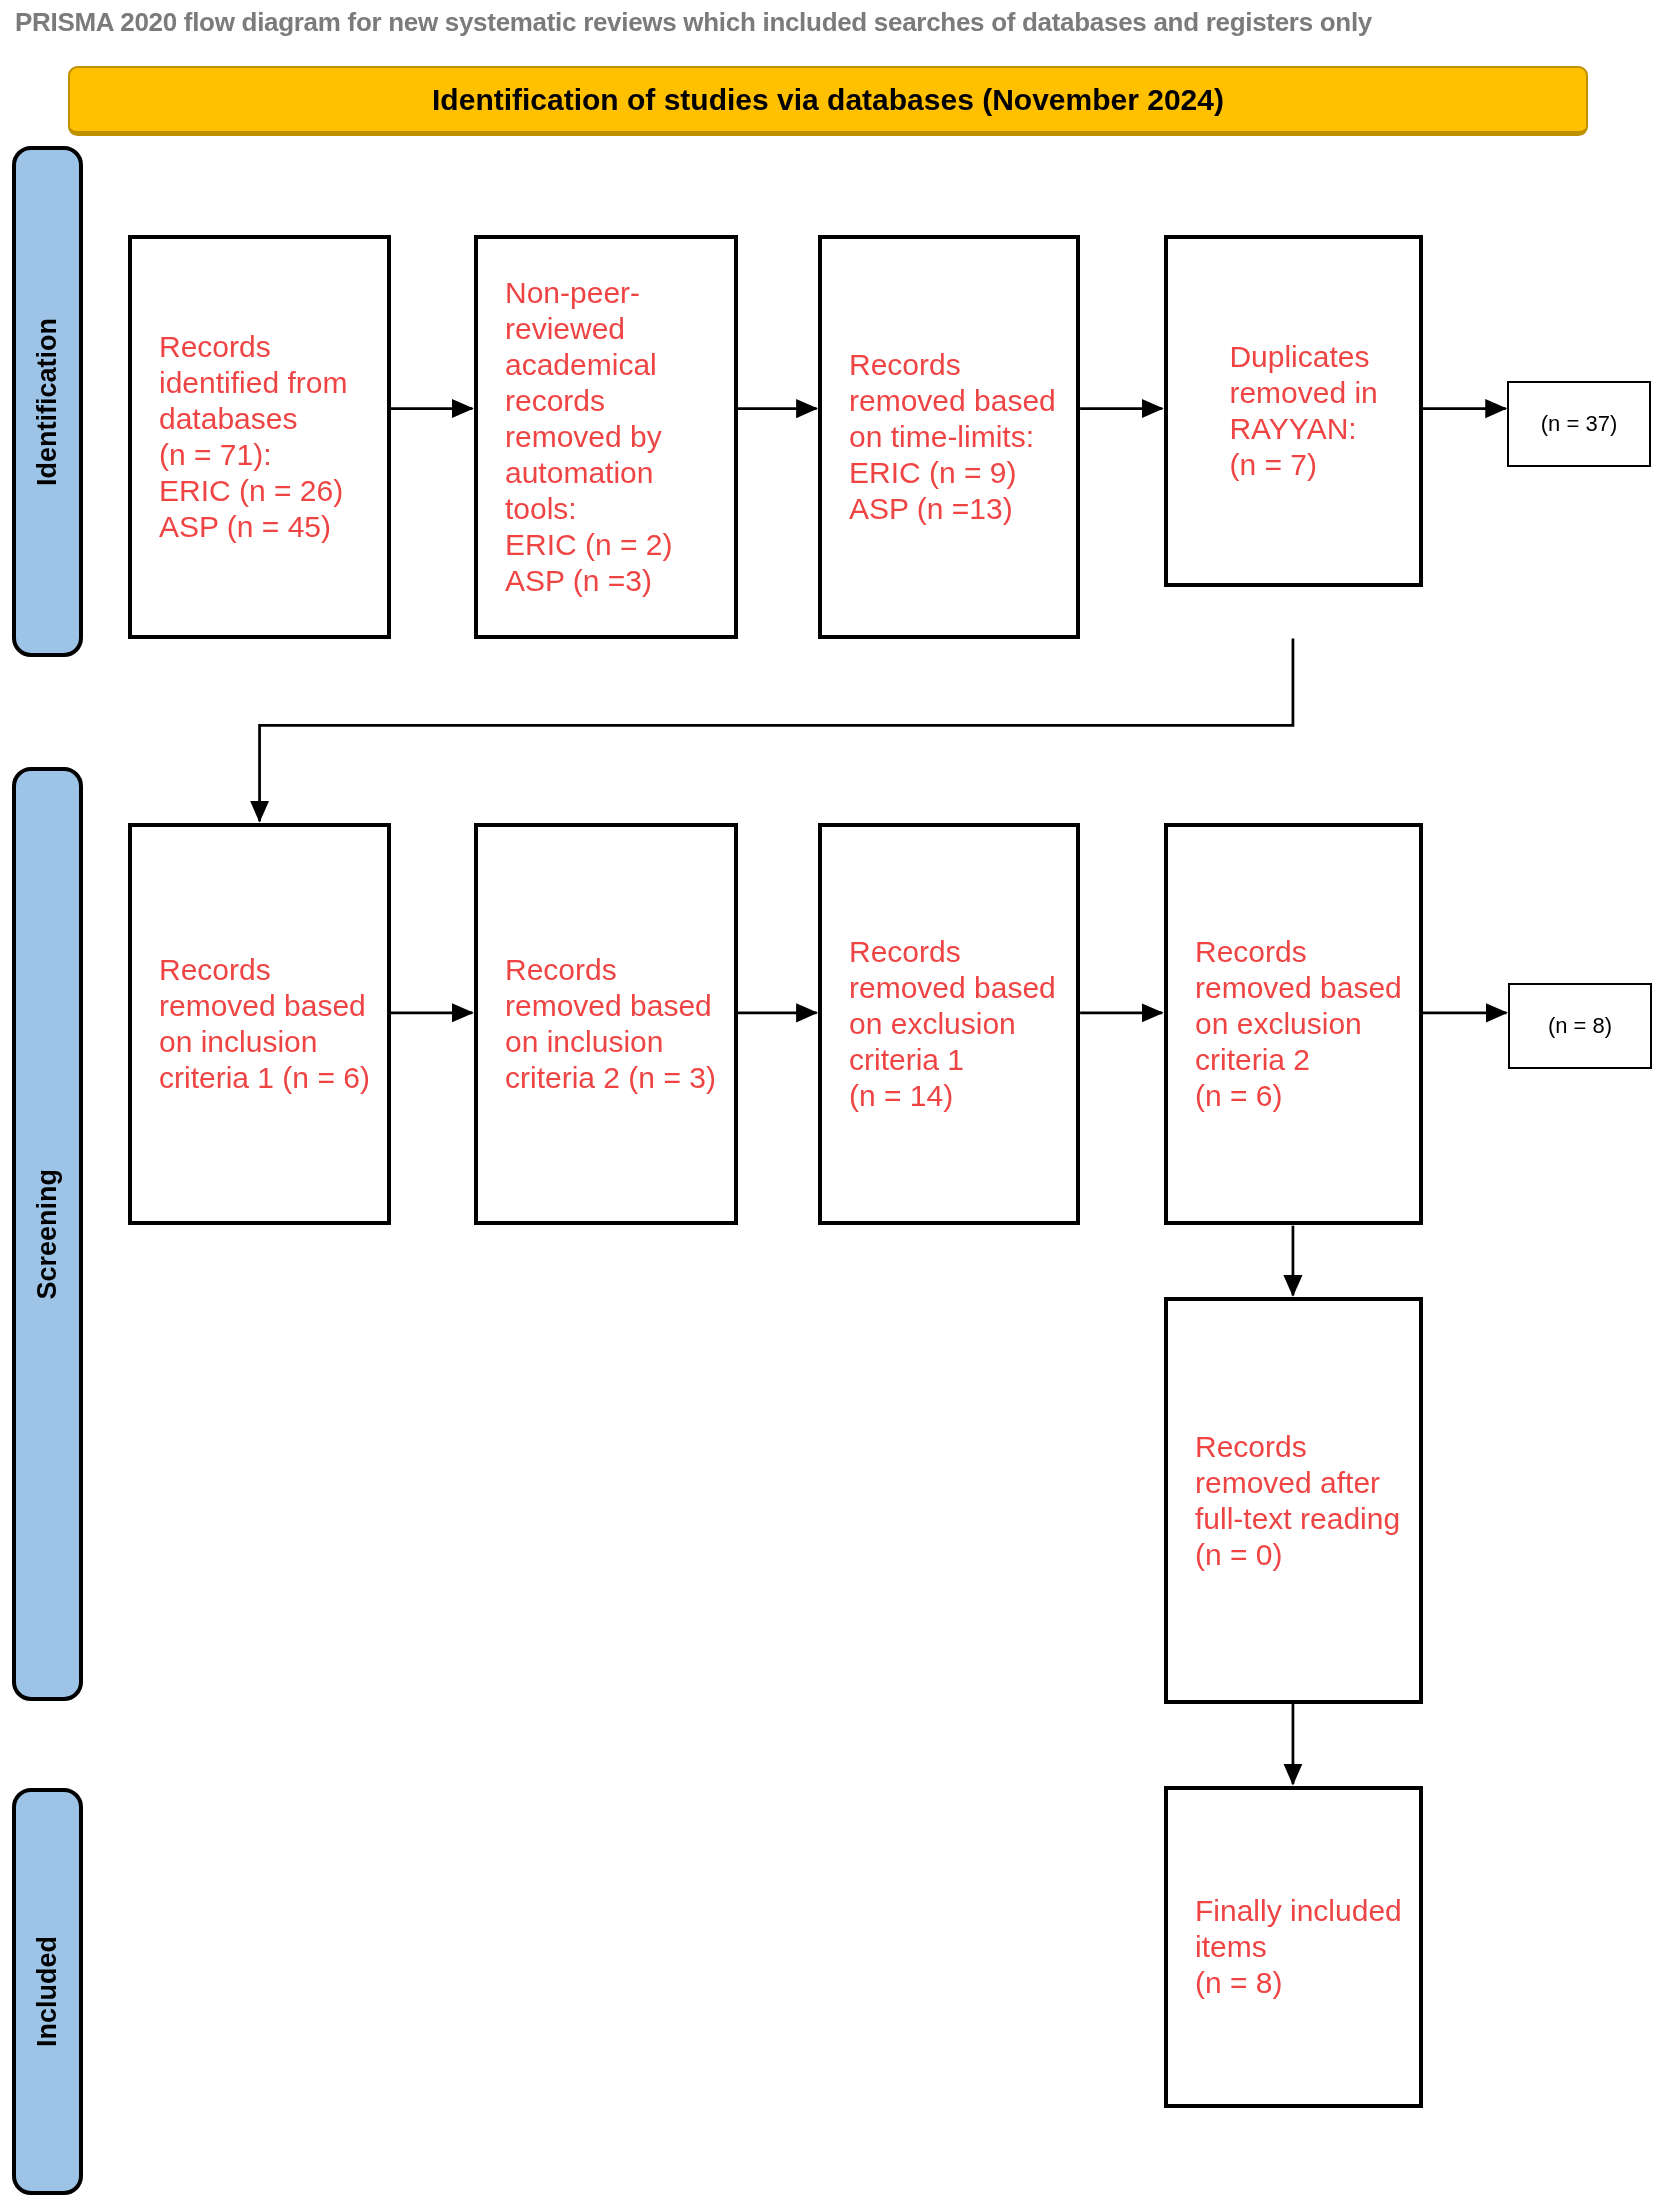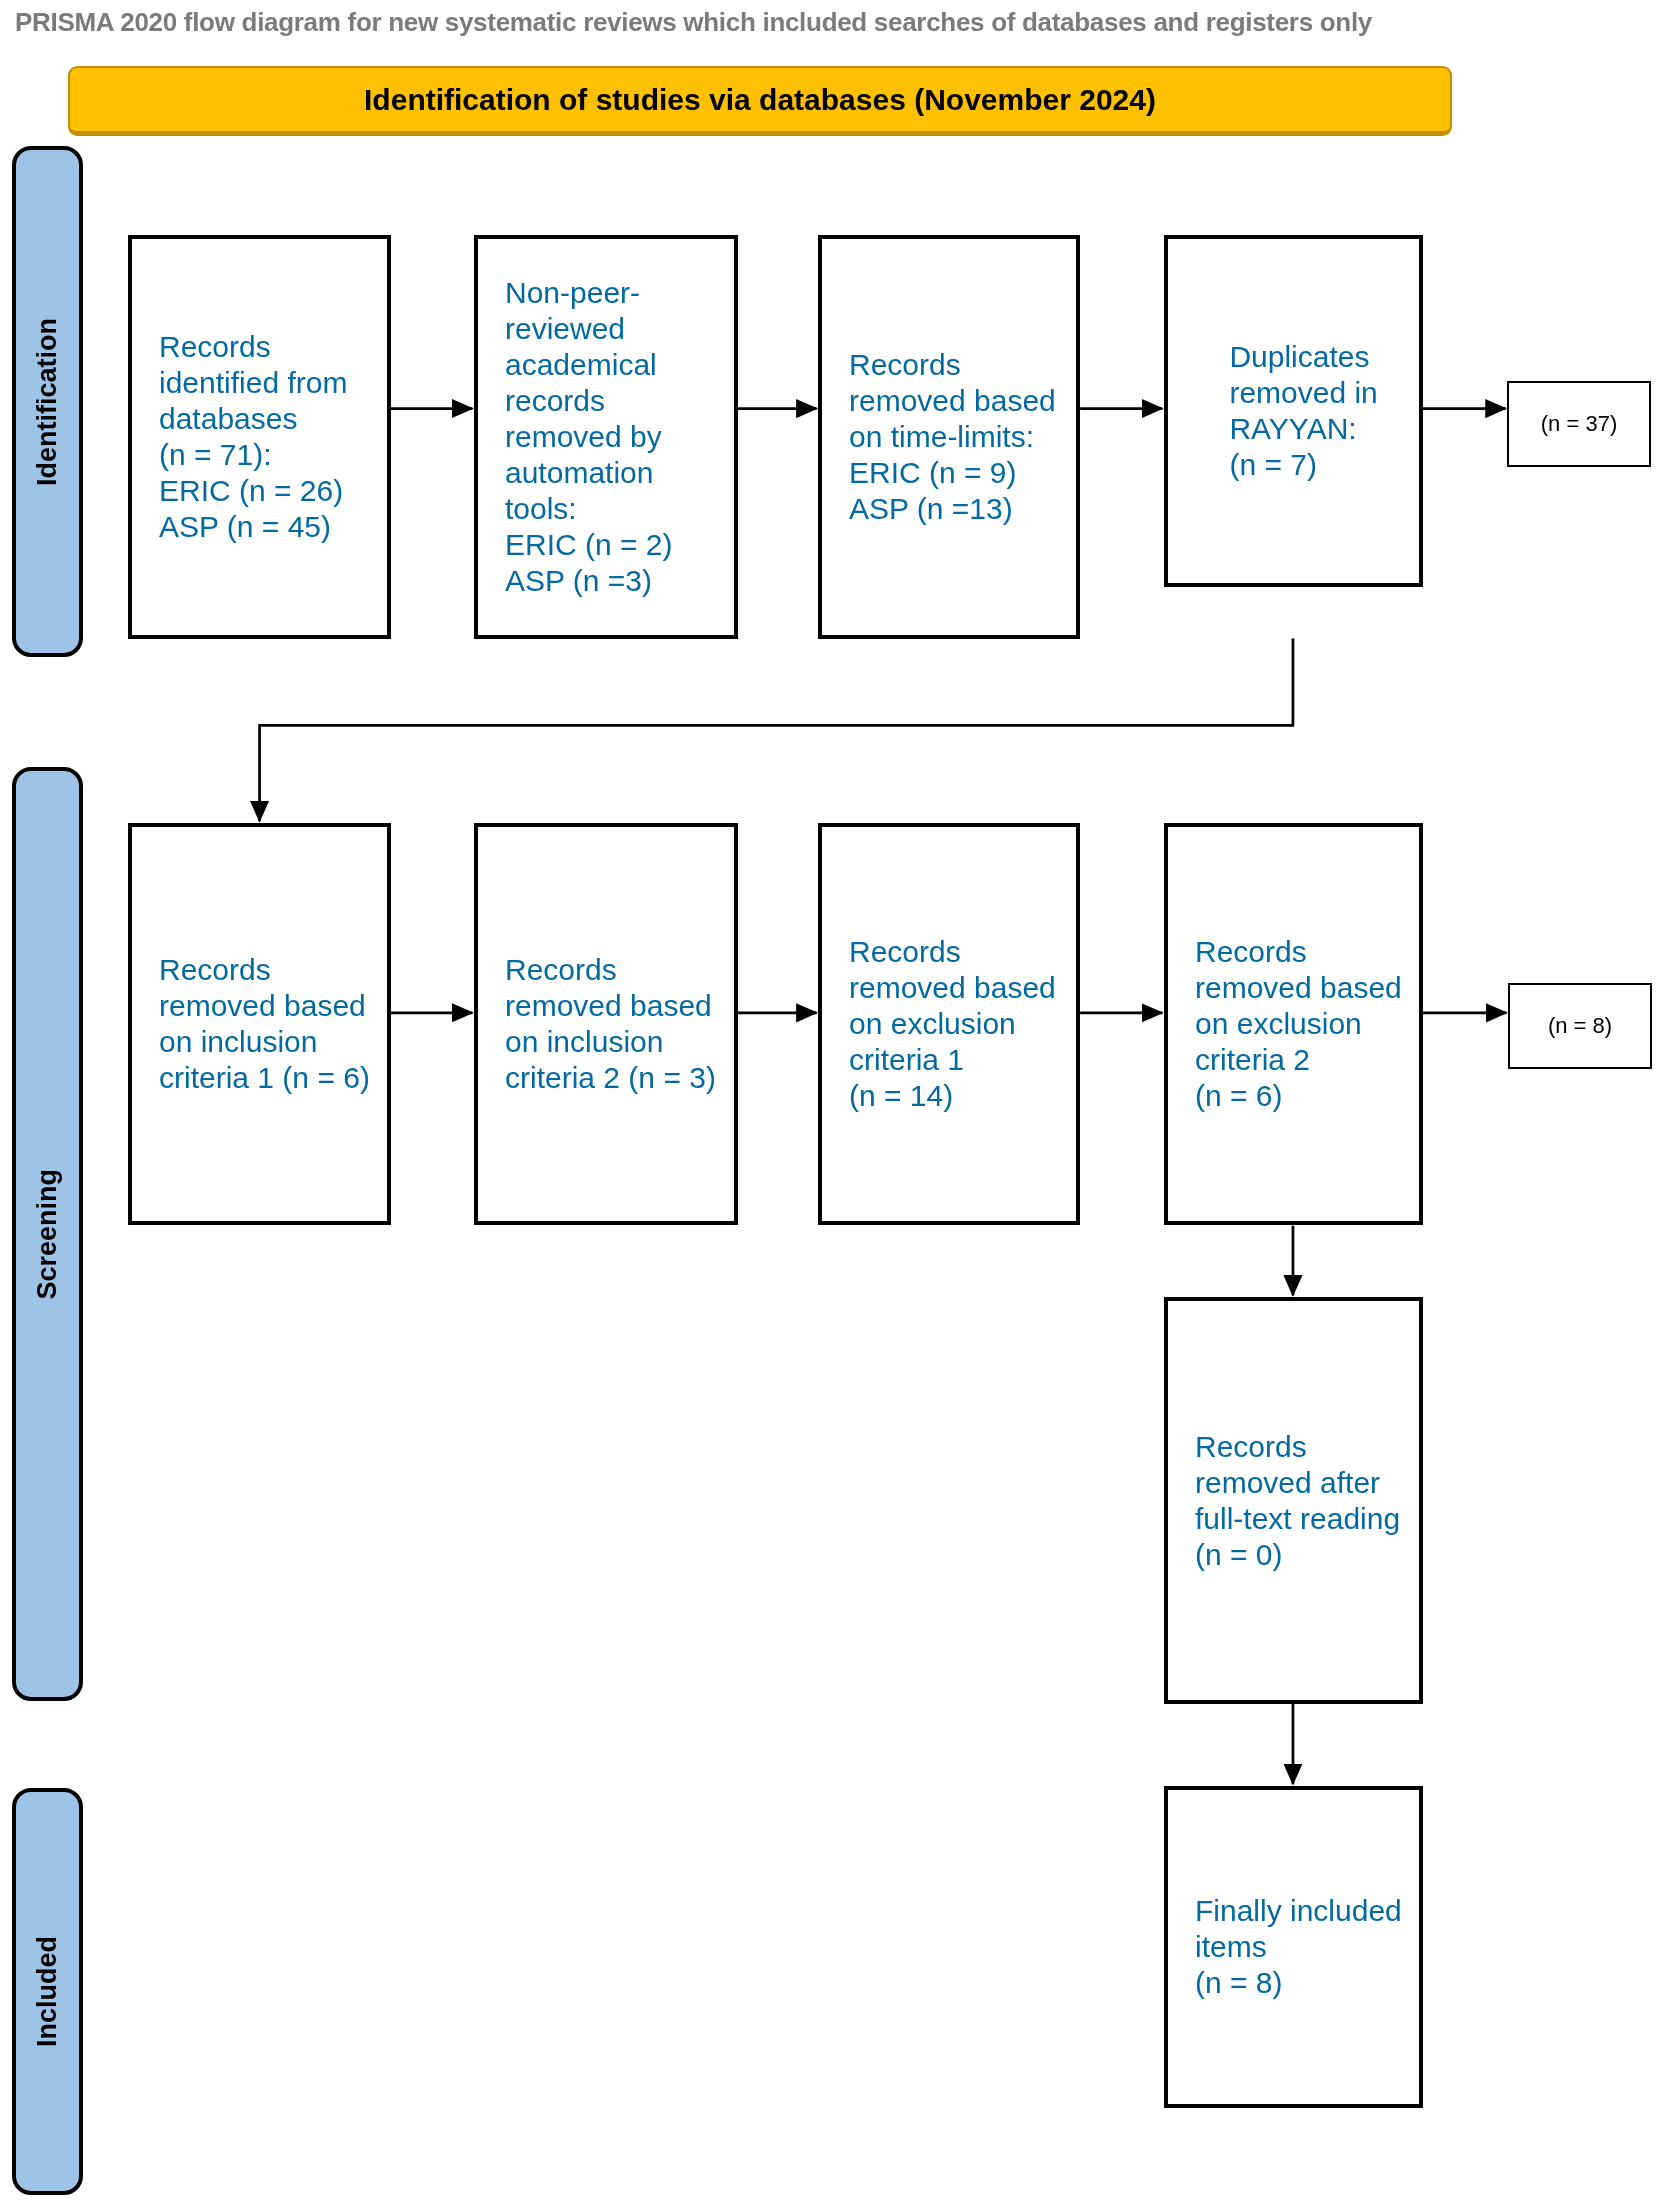--- a/index.html
+++ b/index.html
@@ -23,21 +23,21 @@
     font-size: 26px;
     font-weight: bold;
     color: #7b7b7b;
     letter-spacing: -0.3px;
     white-space: nowrap;
   }
   #banner {
     position: absolute;
     left: 68px;
     top: 66px;
-    width: 1384px;
+    width: 1520px;
     height: 70px;
     box-sizing: border-box;
     background: #FFC000;
     border: 2.7px solid #BF9000;
     border-bottom-width: 5.5px;
     border-radius: 9.6px;
     display: flex;
     align-items: center;
     justify-content: center;
     font-size: 30px;
@@ -68,21 +68,21 @@
   #stage-screening      { top: 767px; height: 934px; }
   #stage-included       { top: 1788px; height: 407px; }
 
   .box {
     position: absolute;
     box-sizing: border-box;
     background: #ffffff;
     border: 4.8px solid #000000;
     display: flex;
     align-items: center;
-    color: #0369a1;
+    color: #ef4444;
     font-size: 30px;
     line-height: 36px;
   }
   .box .box-text {
     white-space: pre-line;
     padding-left: 27px;
     padding-right: 6.8px;
   }
   .small-box {
     position: absolute;

